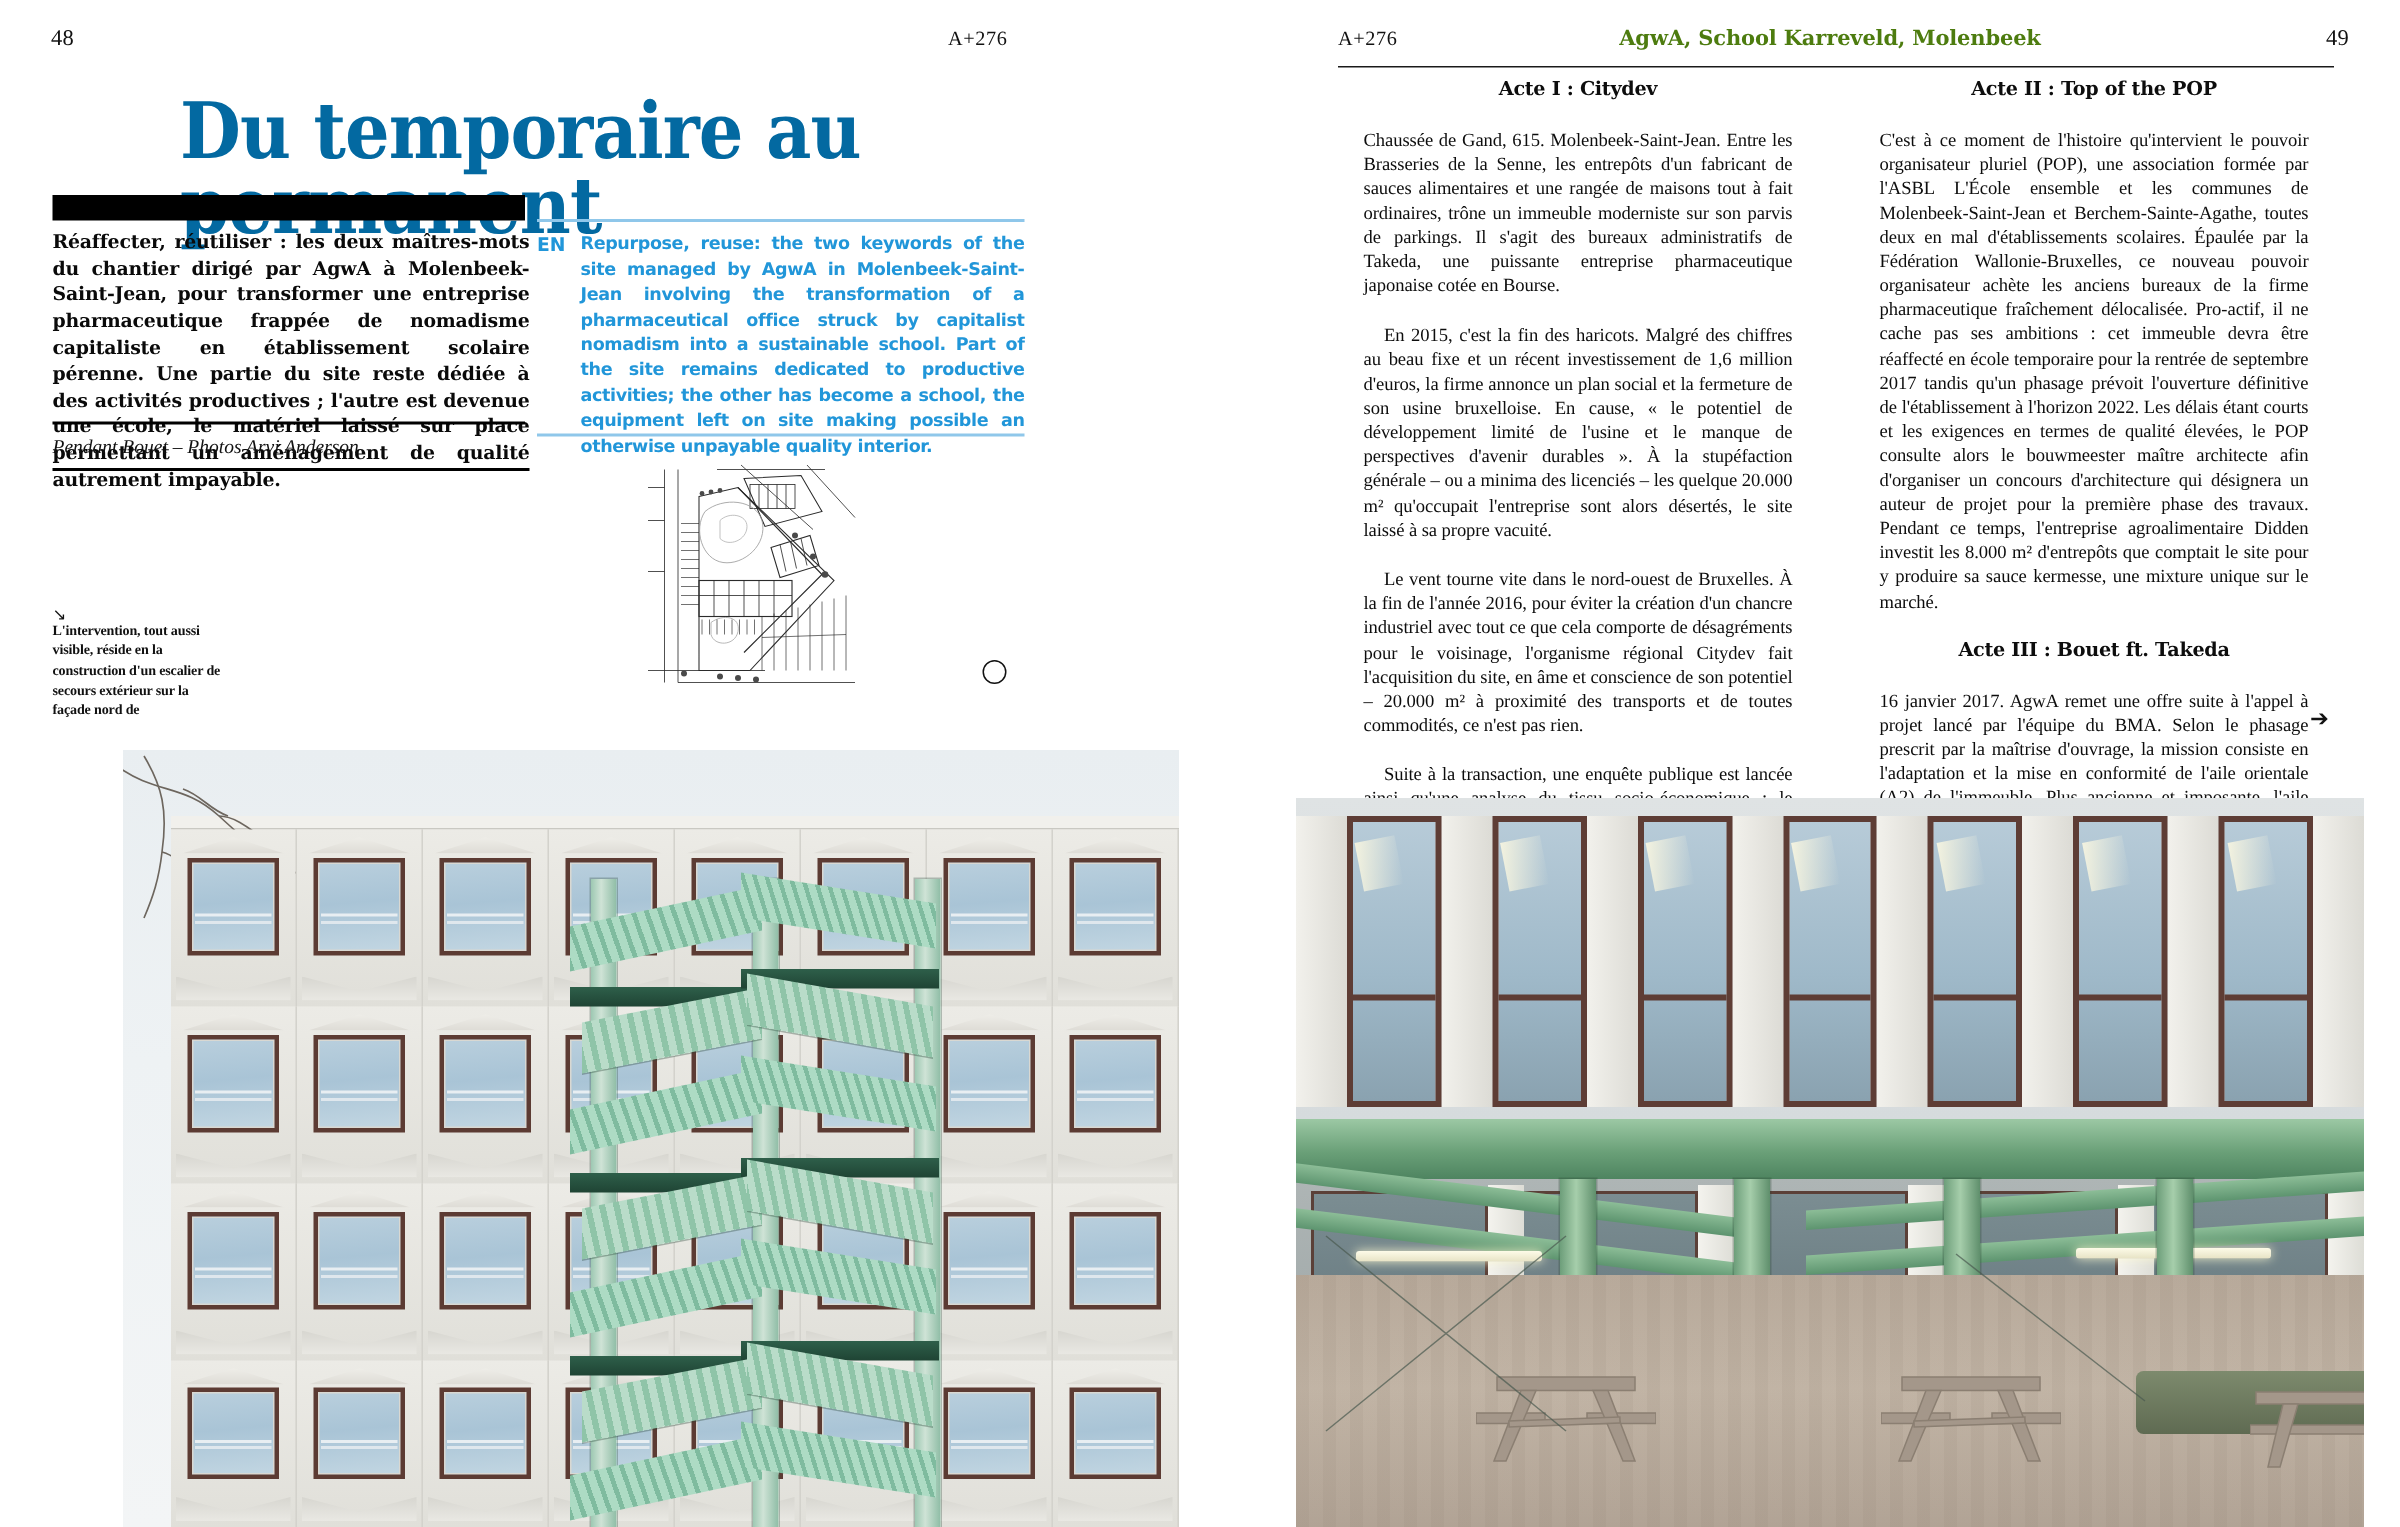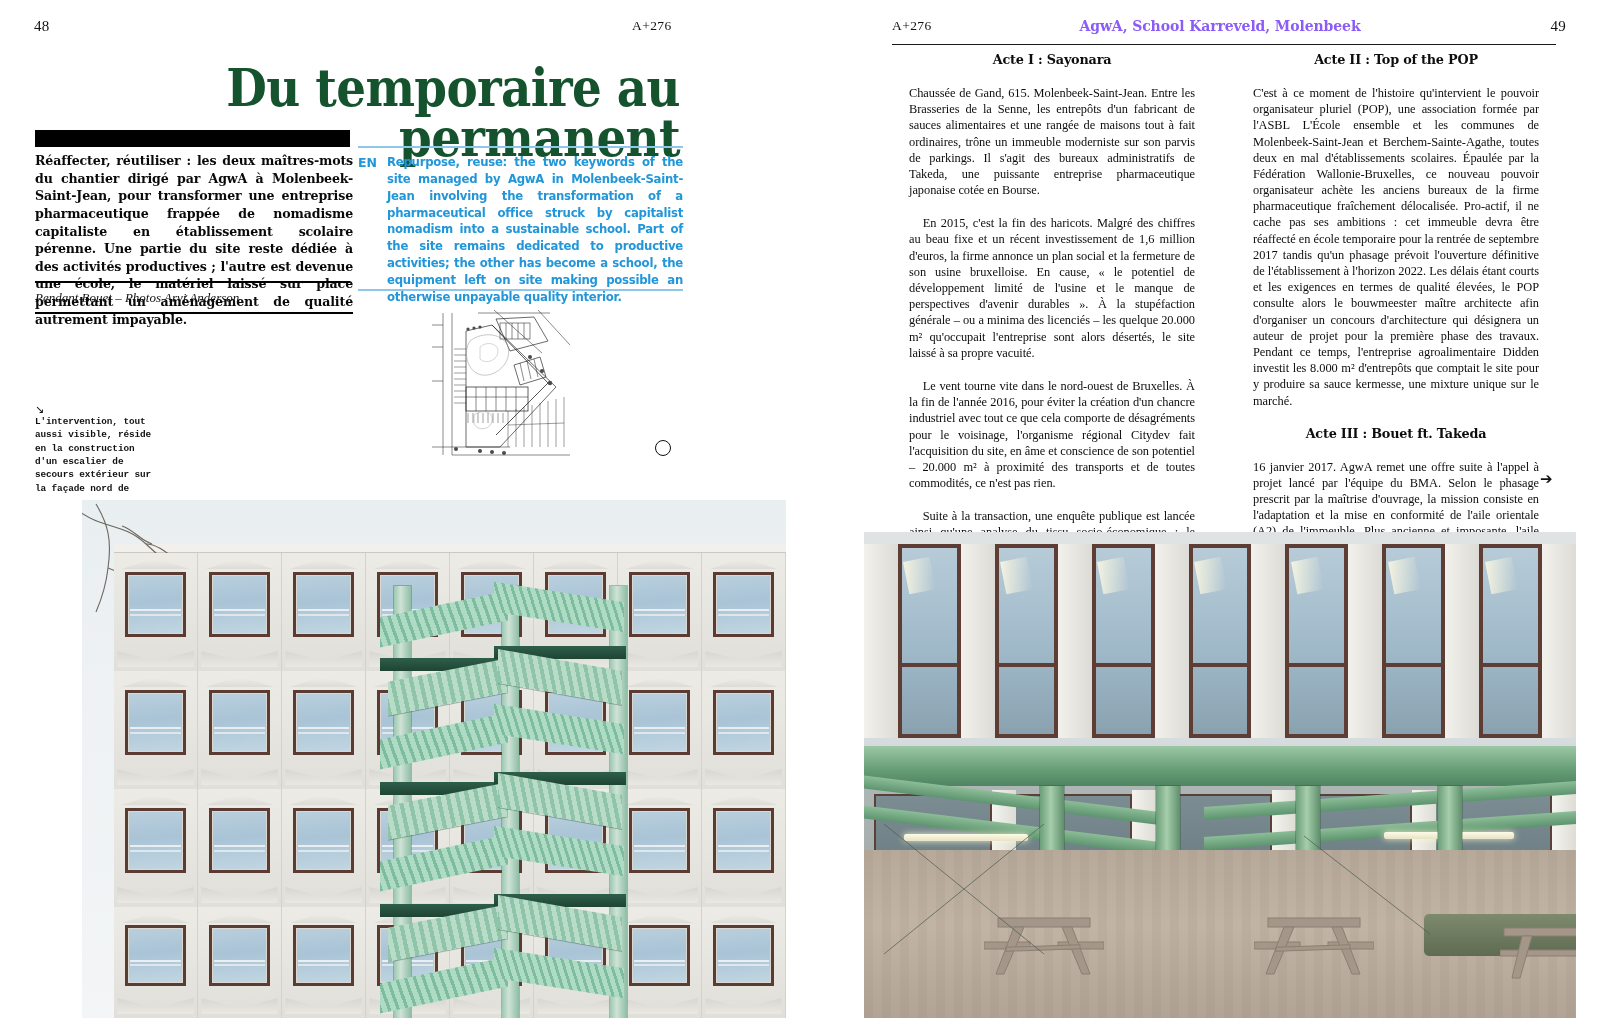--- a/index.html
+++ b/index.html
@@ -47,27 +47,27 @@
     letter-spacing: .2px;
   }
   #folio-left  { left: 34px; }
   #issue-left  { left: 632px; font-size: 13.5px; font-variant: small-caps; letter-spacing: .4px;}
 
   
   #headline {
     position: absolute;
     left: 120px; top: 28px;
     width: 560px;
-    text-align: right;
+    text-align: left;
     font-family: "DejaVu Serif", "Liberation Serif", serif;
     font-weight: 700;
     font-size: 52px;
     line-height: 0.97;
     letter-spacing: -0.6px;
-    color: #14532d;
+    color: #0369a1;
     font-stretch: condensed;
   }
   #headline .l2 { display: block; }
 
   
   #intro-rule {
     position: absolute;
     left: 35px; top: 130px;
     width: 315px; height: 17px;
     background: #000;
@@ -160,21 +160,21 @@
 
   
   #caption-left {
     position: absolute;
     left: 35px; top: 415px;
     width: 250px;
     display: flex;
     gap: 14px;
   }
   .cap-col {
-    font-family: Liberation Mono, monospace;
+    font-family: Liberation Serif, serif;
     font-weight: 700;
     font-size: 9.4px;
     line-height: 1.42;
     color: #111;
     width: 118px;
     letter-spacing: -0.1px;
   }
   #cap-arrow {
     position: absolute;
     left: 35px; top: 404px;
@@ -187,21 +187,21 @@
   
   #folio-right { right: 34px; left: auto; }
   #issue-right { left: 52px; font-size: 13.5px; font-variant: small-caps; letter-spacing: .4px;}
   #running-title {
     position: absolute;
     top: 18px; left: 0; width: 100%;
     text-align: center;
     font-family: "DejaVu Serif", "Liberation Serif", serif;
     font-weight: 700;
     font-size: 14px;
-    color: #8b5cf6;
+    color: #4d7c0f;
     letter-spacing: -0.1px;
   }
   #rule-right {
     position: absolute;
     left: 52px; top: 44px;
     width: 664px; height: 1.3px;
     background: #1a1a1a;
   }
 
   
@@ -854,21 +854,21 @@
   <div class="gutter-gap"></div>
 
   <div class="page" id="page-right">
 
     <div class="folio" id="issue-right">A+276</div>
     <div id="running-title">AgwA, School Karreveld, Molenbeek</div>
     <div class="folio" id="folio-right">49</div>
     <div id="rule-right"></div>
 
     <div class="col" id="col-1">
-      <div class="acte-head">Acte I : Sayonara</div>
+      <div class="acte-head">Acte I : Citydev</div>
       <p class="para">Chaussée de Gand, 615. Molenbeek-Saint-Jean. Entre les Brasseries de la Senne, les entrepôts d'un fabricant de sauces alimentaires et une rangée de maisons tout à fait ordinaires, trône un immeuble moderniste sur son parvis de parkings. Il s'agit des bureaux administratifs de Takeda, une puissante entreprise pharmaceutique japonaise cotée en Bourse.</p>
       <p class="para">En 2015, c'est la fin des haricots. Malgré des chiffres au beau fixe et un récent investissement de 1,6 million d'euros, la firme annonce un plan social et la fermeture de son usine bruxelloise. En cause, « le potentiel de développement limité de l'usine et le manque de perspectives d'avenir durables ». À la stupéfaction générale – ou a minima des licenciés – les quelque 20.000 m² qu'occupait l'entreprise sont alors désertés, le site laissé à sa propre vacuité.</p>
       <p class="para">Le vent tourne vite dans le nord-ouest de Bruxelles. À la fin de l'année 2016, pour éviter la création d'un chancre industriel avec tout ce que cela comporte de désagréments pour le voisinage, l'organisme régional Citydev fait l'acquisition du site, en âme et conscience de son potentiel – 20.000 m² à proximité des transports et de toutes commodités, ce n'est pas rien.</p>
       <p class="para">Suite à la transaction, une enquête publique est lancée ainsi qu'une analyse du tissu socio-économique ; le devenir de la zone est en suspens jusqu'à ce qu'advienne la bonne idée. Mais au vu des importants fonds investis, les dés sont rapidement jetés. Citydev a misé sur la mixité programmatique : le site accueillera une nouvelle école secondaire tout en maintenant une activité productive, deux fonctions que l'organisme de développement urbain entend faire cohabiter.</p>
     </div>
 
     <div class="col" id="col-2">
       <div class="acte-head">Acte II : Top of the POP</div>
       <p class="para">C'est à ce moment de l'histoire qu'intervient le pouvoir organisateur pluriel (POP), une association formée par l'ASBL L'École ensemble et les communes de Molenbeek-Saint-Jean et Berchem-Sainte-Agathe, toutes deux en mal d'établissements scolaires. Épaulée par la Fédération Wallonie-Bruxelles, ce nouveau pouvoir organisateur achète les anciens bureaux de la firme pharmaceutique fraîchement délocalisée. Pro-actif, il ne cache pas ses ambitions : cet immeuble devra être réaffecté en école temporaire pour la rentrée de septembre 2017 tandis qu'un phasage prévoit l'ouverture définitive de l'établissement à l'horizon 2022. Les délais étant courts et les exigences en termes de qualité élevées, le POP consulte alors le bouwmeester maître architecte afin d'organiser un concours d'architecture qui désignera un auteur de projet pour la première phase des travaux. Pendant ce temps, l'entreprise agroalimentaire Didden investit les 8.000 m² d'entrepôts que comptait le site pour y produire sa sauce kermesse, une mixture unique sur le marché.</p>
       <div class="acte-head spaced">Acte III : Bouet ft. Takeda</div>

